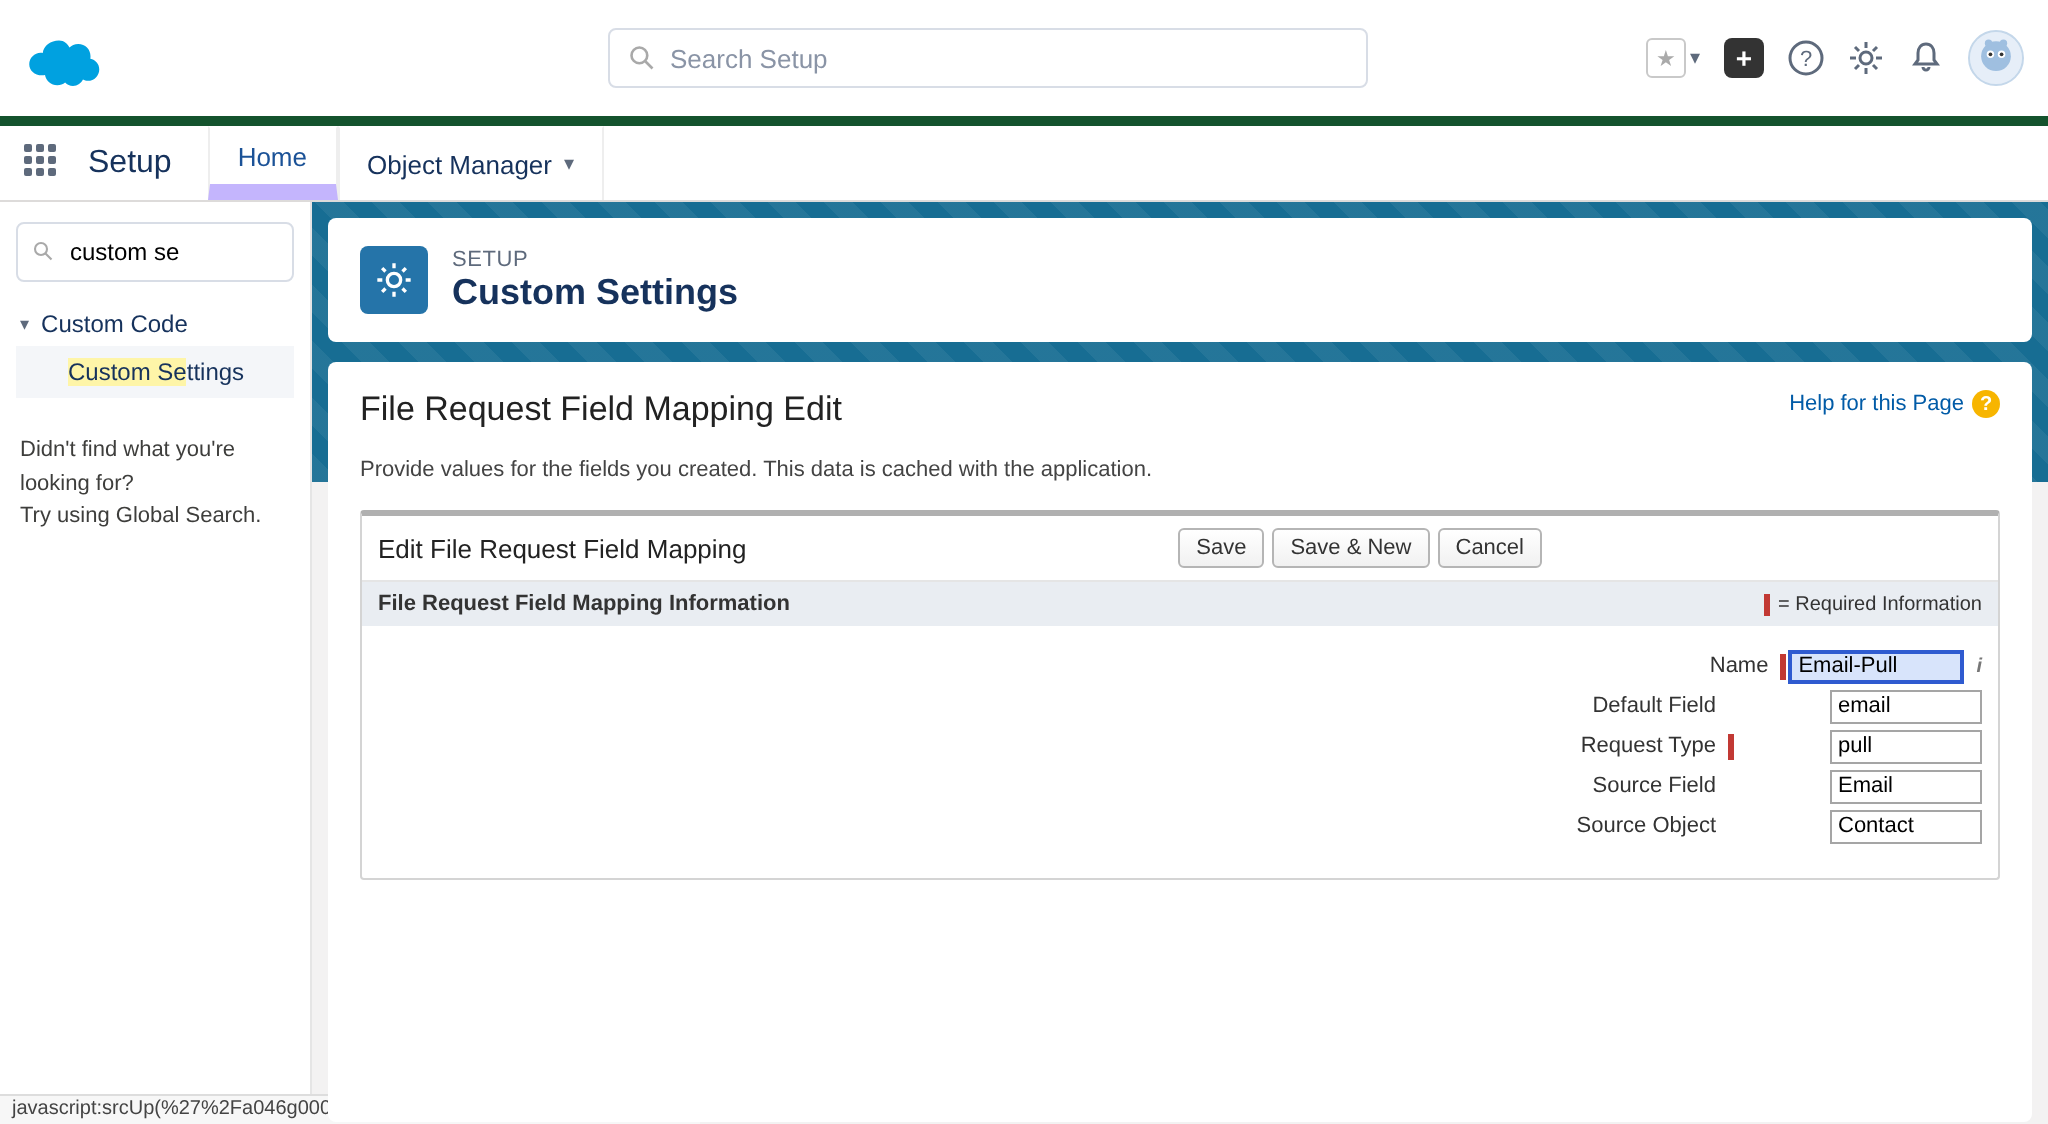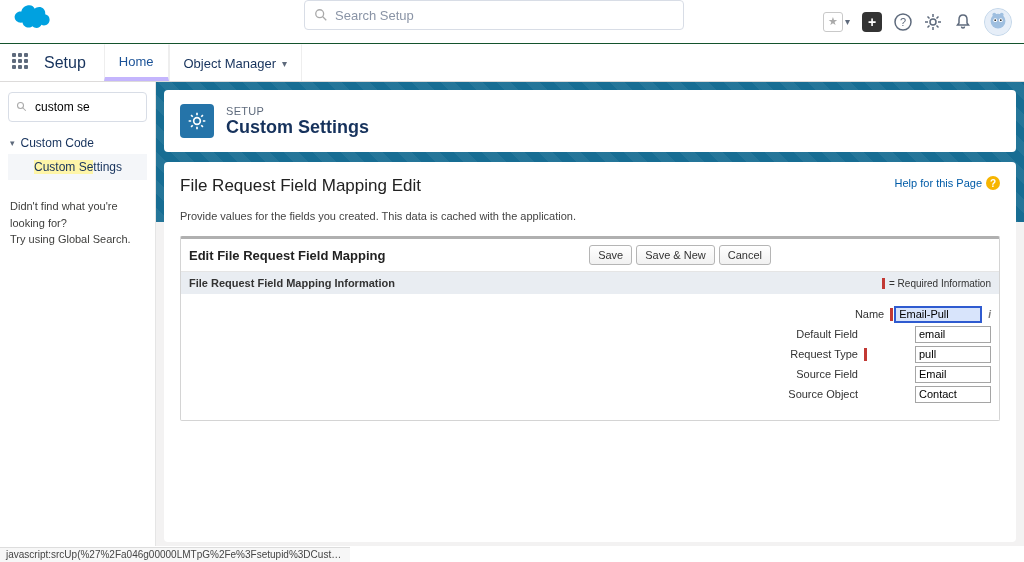--- a/index.html
+++ b/index.html
@@ -1,40 +1,40 @@
 <!DOCTYPE html>
 <html><head>
 <meta charset="utf-8">
 <style>
 * { box-sizing: border-box; margin: 0; padding: 0; font-family: "Salesforce Sans", Arial, sans-serif; }
 body { background: #fff; font-size: 13px; color: #16325c; width: 1024px; height: 562px; overflow: hidden; position: relative; }
 
 
-.top-header { height: 44px; background: #fff; border-bottom: 1px solid #14532d; display: flex; padding: 0 12px; }
+.top-header { height: 63px; background: #fff; border-bottom: 5px solid #14532d; display: flex; align-items: center; padding: 0 12px; }
 .cloud-logo { width: 42px; height: 28px; margin-right: 250px; }
 .search-wrap { flex: 0 0 380px; position: relative; }
 .search-input { width: 100%; height: 30px; border: 1px solid #d8dde6; border-radius: 4px; padding: 0 10px 0 30px; font-size: 13px; color: #333; }
 .search-input::placeholder { color: #8a94a6; }
 .search-icon-g { position: absolute; left: 10px; top: 8px; width: 14px; height: 14px; opacity: 0.5; }
 .header-spacer { flex: 1; }
 .header-icons { display: flex; align-items: center; gap: 12px; }
 .hicon { width: 18px; height: 18px; cursor: pointer; display: flex; align-items: center; justify-content: center; color: #5e6a7c; }
 .fav-box { width: 20px; height: 20px; border: 1px solid #c9c9c9; border-radius: 3px; display: flex; align-items: center; justify-content: center; font-size: 11px; color: #aaa; padding: 0 2px; }
 .fav-wrap { display: flex; align-items: center; gap: 2px; }
 .add-box { width: 20px; height: 20px; background: #333; border-radius: 4px; color: #fff; display: flex; align-items: center; justify-content: center; font-size: 14px; font-weight: bold; }
 .avatar { width: 28px; height: 28px; border-radius: 50%; background: #e0ebf5; border: 1px solid #c4d7ea; display: flex; align-items: center; justify-content: center; overflow: hidden; }
 
 
 .nav-bar { height: 38px; background: #fff; border-bottom: 1px solid #dddbda; display: flex; align-items: stretch; padding-left: 12px; }
 .app-launcher { display: flex; align-items: center; padding-right: 12px; }
 .dots { width: 20px; height: 20px; display: grid; grid-template-columns: repeat(3, 4px); grid-template-rows: repeat(3, 4px); gap: 2px; }
 .dots span { background: #5e6a7c; border-radius: 1px; }
 .setup-label { font-size: 16px; font-weight: 400; color: #16325c; display: flex; align-items: center; padding-right: 18px; }
 .nav-tab { display: flex; align-items: center; padding: 0 14px; font-size: 13px; color: #1b5297; border-top: 1px solid transparent; border-left: 1px solid #eee; border-right: 1px solid #eee; }
-.nav-tab.active { border-bottom: 4px solid #c4b5fd; background: #fff; font-weight: 400; }
+.nav-tab.active { border-bottom: 8px solid #c4b5fd; background: #fff; font-weight: 400; }
 .nav-tab.obj { color: #16325c; display: flex; align-items: center; gap: 6px; }
 .chevron-down { font-size: 10px; color: #5e6a7c; }
 
 
 .layout { display: flex; height: calc(100% - 45px - 38px - 15px); }
 .sidebar { width: 156px; border-right: 1px solid #e5e5e5; padding: 10px 8px; display: flex; flex-direction: column; }
 .quickfind { position: relative; margin-bottom: 10px; }
 .quickfind input { width: 100%; height: 30px; border: 1px solid #d8dde6; border-radius: 4px; padding: 0 8px 0 26px; font-size: 12px; }
 .qf-icon { position: absolute; left: 8px; top: 9px; width: 12px; height: 12px; opacity: 0.5; }
 .tree-node { display: flex; align-items: center; font-size: 12px; color: #16325c; padding: 4px 2px; cursor: pointer; }
@@ -54,21 +54,21 @@
 
 .page { background: #fff; border-radius: 4px; margin-top: 10px; padding: 14px 16px 16px 16px; position: relative; z-index: 1; min-height: 380px; }
 .page-head { display: flex; align-items: flex-start; justify-content: space-between; }
 .page-title { font-size: 17px; color: #222; font-weight: 400; }
 .help-link { font-size: 11px; color: #015ba7; display: flex; align-items: center; gap: 4px; }
 .help-q { width: 14px; height: 14px; border-radius: 50%; background: #f7b500; color: #fff; display: flex; align-items: center; justify-content: center; font-size: 10px; font-weight: bold; }
 .page-desc { font-size: 11px; color: #444; margin-top: 14px; }
 
 .edit-wrap { border: 1px solid #d4d4d4; border-radius: 2px; margin-top: 14px; border-top: 3px solid #b0b0b0; }
 .edit-header { display: flex; align-items: center; padding: 6px 8px; border-bottom: 1px solid #e5e5e5; }
-.edit-title { font-size: 13px; font-weight: 700; color: #222; flex: 0 0 auto; }
+.edit-title { font-size: 13px; font-weight: 400; color: #222; flex: 0 0 auto; }
 .btn-row { margin-left: auto; transform: translateX(-220px); display: flex; gap: 4px; }
 .sf-btn { font-size: 11px; padding: 3px 8px; border: 1px solid #b5b5b5; background: linear-gradient(#fff, #f1f1f1); border-radius: 3px; color: #333; cursor: pointer; }
 .section-bar { background: #e9edf2; padding: 5px 8px; font-size: 11px; font-weight: 700; color: #333; display: flex; align-items: center; }
 .req-note { margin-left: auto; font-weight: 400; color: #333; font-size: 10px; display: flex; align-items: center; gap: 4px; }
 .req-bar { display: inline-block; width: 3px; height: 11px; background: #c23934; }
 
 .form-area { padding: 10px 8px 16px 8px; }
 .frow { display: flex; align-items: center; height: 20px; margin-bottom: 0; justify-content: flex-end; }
 .flabel { width: 160px; text-align: right; font-size: 11px; color: #333; padding-right: 6px; }
 .req-mark { display: inline-block; width: 3px; height: 13px; background: #c23934; margin-right: 1px; vertical-align: middle; }

